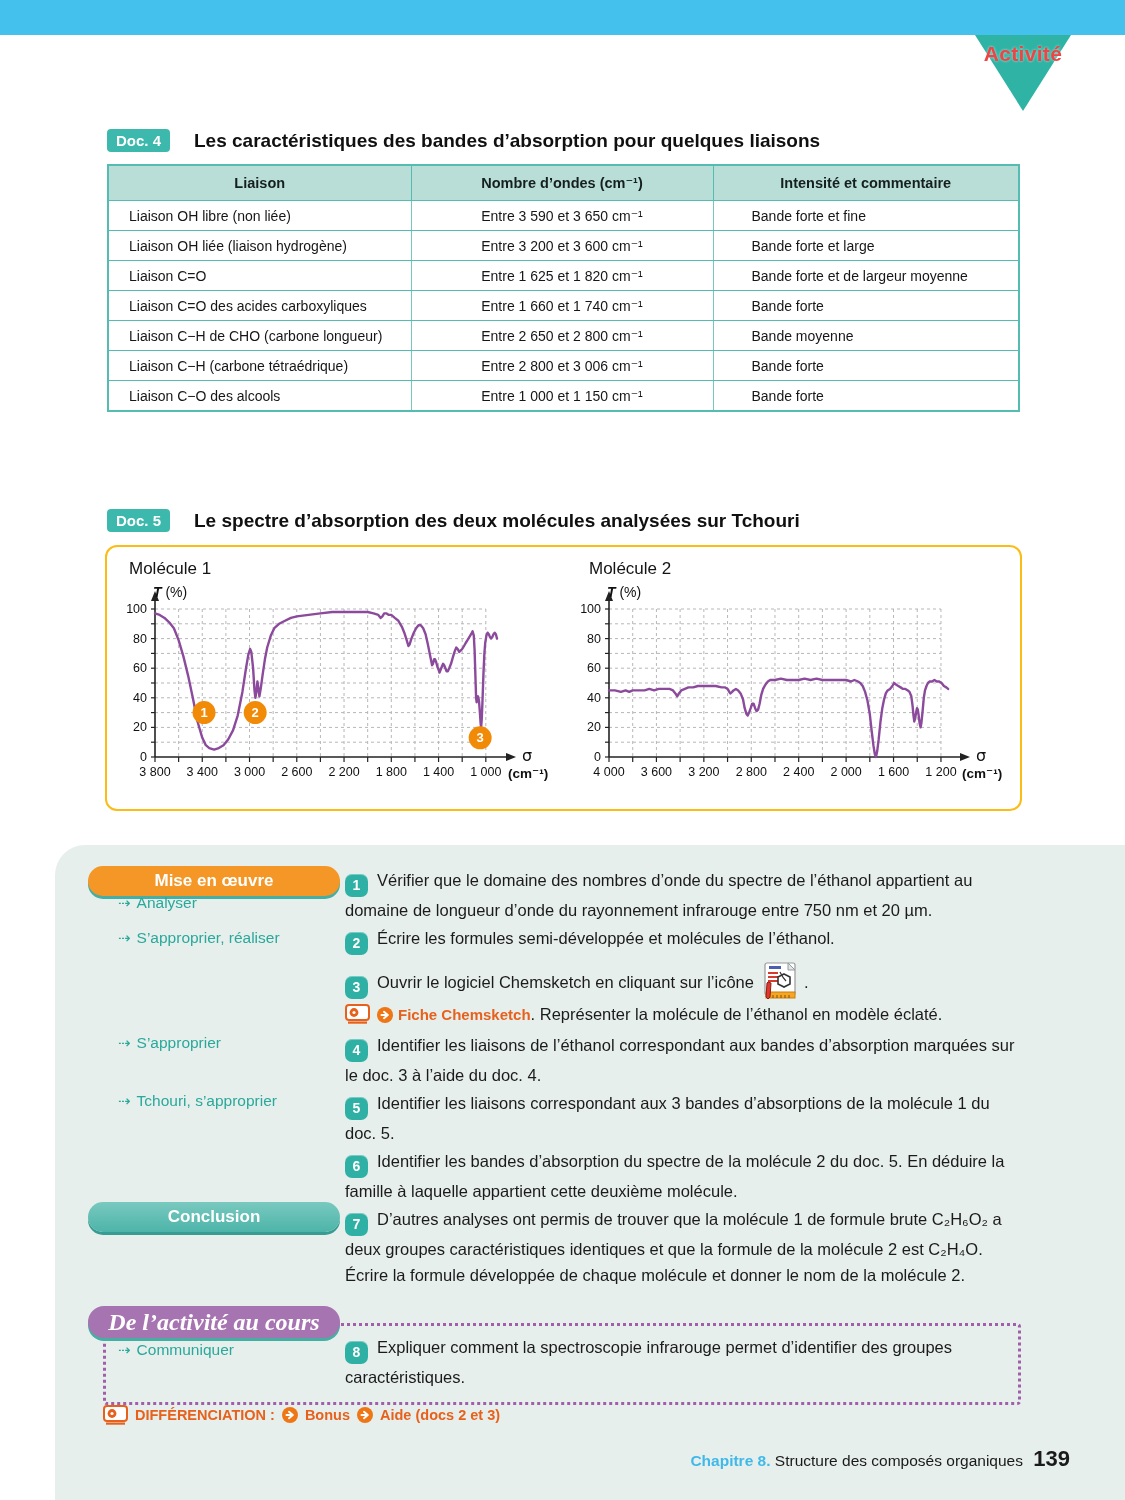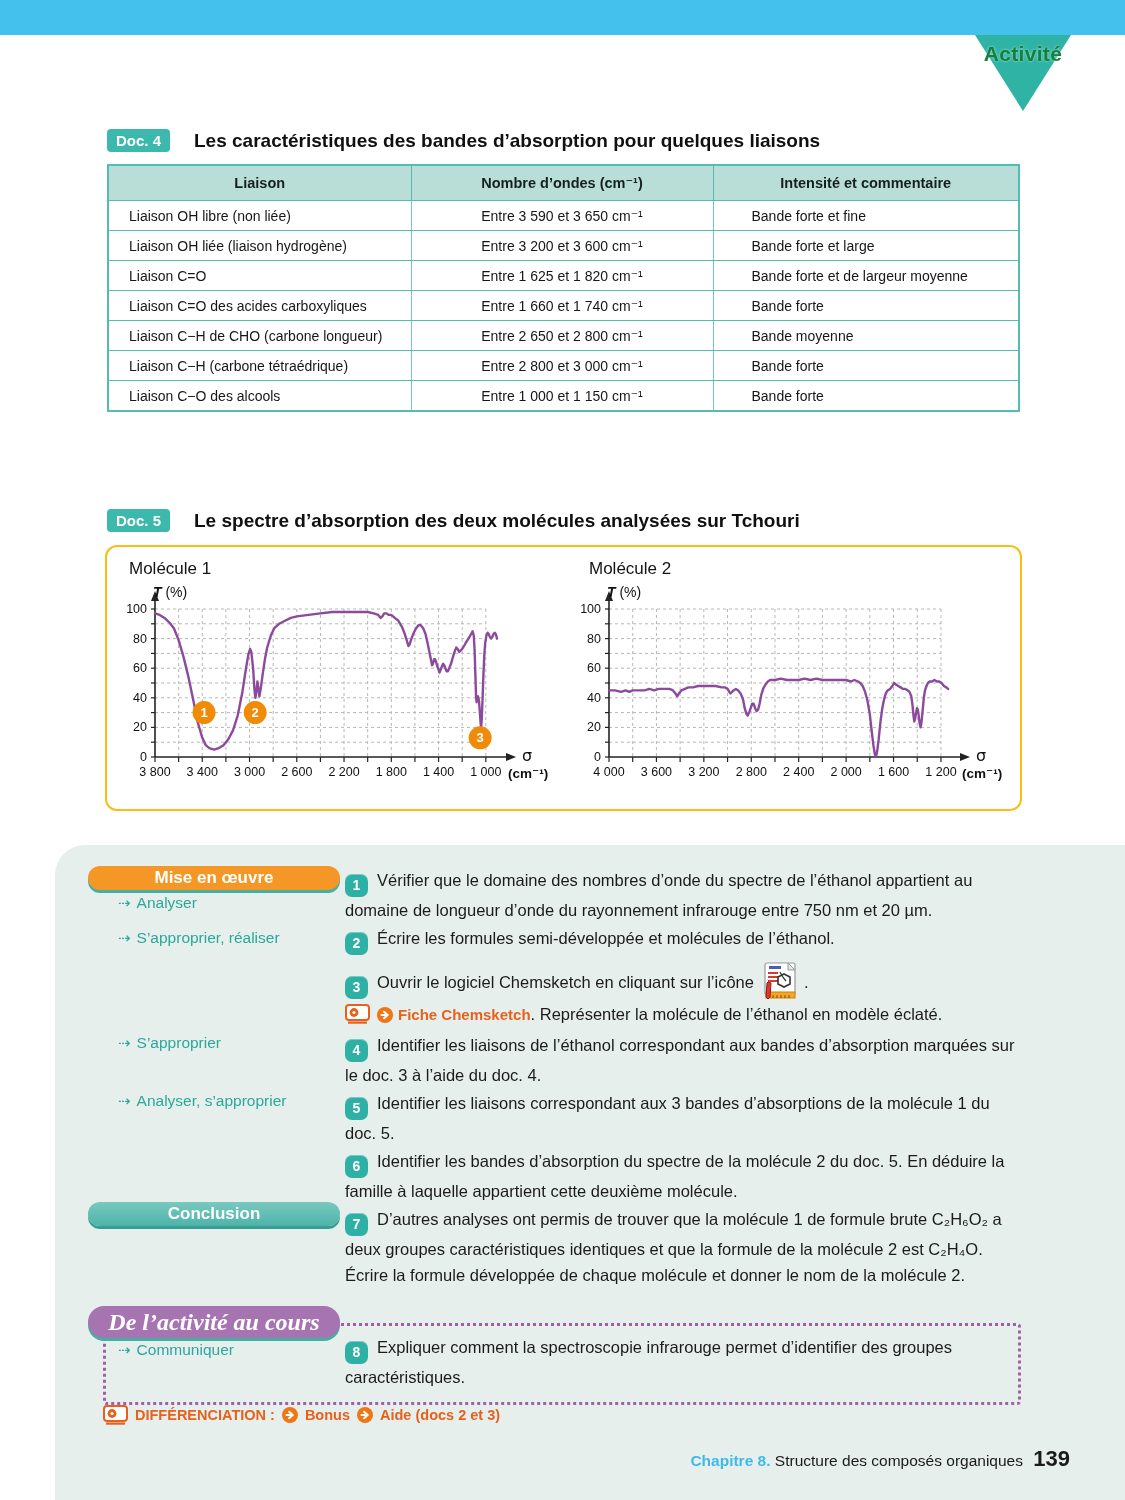--- a/index.html
+++ b/index.html
@@ -5,21 +5,21 @@
   html,body{margin:0;padding:0;}
   body{width:1125px;height:1500px;position:relative;background:#ffffff;
        font-family:"Liberation Sans","DejaVu Sans",sans-serif;overflow:hidden;}
   .abs{position:absolute;}
 
   
   .topbar{left:0;top:0;width:1125px;height:35px;background:#45c1ee;}
   .activite-tri{left:975px;top:35px;width:0;height:0;
     border-left:48px solid transparent;border-right:48px solid transparent;
     border-top:76px solid #2eb3a4;}
-  .activite-label{left:975px;top:42px;width:96px;text-align:center;color:#15803d;
+  .activite-label{left:975px;top:42px;width:96px;text-align:center;color:#ef4444;
     font-weight:bold;font-size:21px;letter-spacing:.3px;
     text-shadow:0 0 3px rgba(255,255,255,.65);}
 
   
   .doc-header{left:107px;display:flex;align-items:center;gap:24px;}
   .doc-badge{background:#3cb9ac;color:#fff;font-weight:bold;font-size:15px;
     padding:3px 9px;border-radius:4px;white-space:nowrap;}
   .doc-title{font-weight:bold;font-size:19px;color:#101010;}
 
   
@@ -37,21 +37,21 @@
   
   .spectra-box{left:105px;top:545px;width:913px;height:262px;background:#fff;
     border:2.5px solid #fbbc15;border-radius:12px;}
   .chart-title{position:absolute;top:12px;font-size:17px;color:#141414;}
   .chart{position:absolute;top:38px;width:450px;height:216px;}
 
   
   .activity-box{left:55px;top:845px;width:1070px;height:655px;background:#e7efec;
     border-radius:30px 0 0 0;}
 
-  .pill{left:88px;width:252px;height:24px;border-radius:16px;color:#fff;
+  .pill{left:88px;width:252px;height:30px;border-radius:16px;color:#fff;
     font-weight:bold;font-size:17px;display:flex;align-items:center;justify-content:center;}
   .pill-orange{background:#f49726;box-shadow:0 3px 0 #45afa3;}
   .pill-teal{background:linear-gradient(#79c9bf,#4db4a9);box-shadow:0 3px 0 #379d92;}
   .pill-purple{background:#a674b0;box-shadow:0 3px 0 #45afa3;height:32px;
     font-family:"Liberation Serif","DejaVu Serif",serif;font-style:italic;font-size:24px;}
 
   .skill{left:118px;color:#2aa89b;font-size:15.5px;white-space:nowrap;}
   .skill-arrow{margin-right:6px;font-size:15px;}
 
   .task{left:345px;width:678px;font-size:16.5px;line-height:1.58;color:#1b1b1b;}
@@ -119,21 +119,21 @@
         <td class="c1">Entre 1 660 et 1 740 cm⁻¹</td>
         <td class="c2">Bande forte</td>
       </tr>
       <tr>
         <td class="c0">Liaison C−H de CHO (carbone longueur)</td>
         <td class="c1">Entre 2 650 et 2 800 cm⁻¹</td>
         <td class="c2">Bande moyenne</td>
       </tr>
       <tr>
         <td class="c0">Liaison C−H (carbone tétraédrique)</td>
-        <td class="c1">Entre 2 800 et 3 000 cm⁻¹</td>
+        <td class="c1">Entre 2 800 et 3 006 cm⁻¹</td>
         <td class="c2">Bande forte</td>
       </tr>
       <tr>
         <td class="c0">Liaison C−O des alcools</td>
         <td class="c1">Entre 1 000 et 1 150 cm⁻¹</td>
         <td class="c2">Bande forte</td>
       </tr>
     </tbody>
 </table>
 
@@ -318,21 +318,21 @@
 <div class="abs skill" style="top:894px;">
   <span class="skill-arrow">⇢</span><span>Analyser</span>
 </div>
 <div class="abs skill" style="top:929px;">
   <span class="skill-arrow">⇢</span><span>S’approprier, réaliser</span>
 </div>
 <div class="abs skill" style="top:1034px;">
   <span class="skill-arrow">⇢</span><span>S’approprier</span>
 </div>
 <div class="abs skill" style="top:1092px;">
-  <span class="skill-arrow">⇢</span><span>Analyser, s’approprier</span>
+  <span class="skill-arrow">⇢</span><span>Tchouri, s’approprier</span>
 </div>
 <div class="abs skill" style="top:1341px;">
   <span class="skill-arrow">⇢</span><span>Communiquer</span>
 </div>
 
 <div class="abs task" style="top:867px;">
   <span class="task-badge">1</span><span>Vérifier que le domaine des nombres d’onde du spectre de l’éthanol appartient au domaine de longueur d’onde du rayonnement infrarouge entre 750 nm et 20 µm.</span>
 </div>
 <div class="abs task" style="top:925px;">
   <span class="task-badge">2</span><span>Écrire les formules semi-développée et molécules de l’éthanol.</span>

